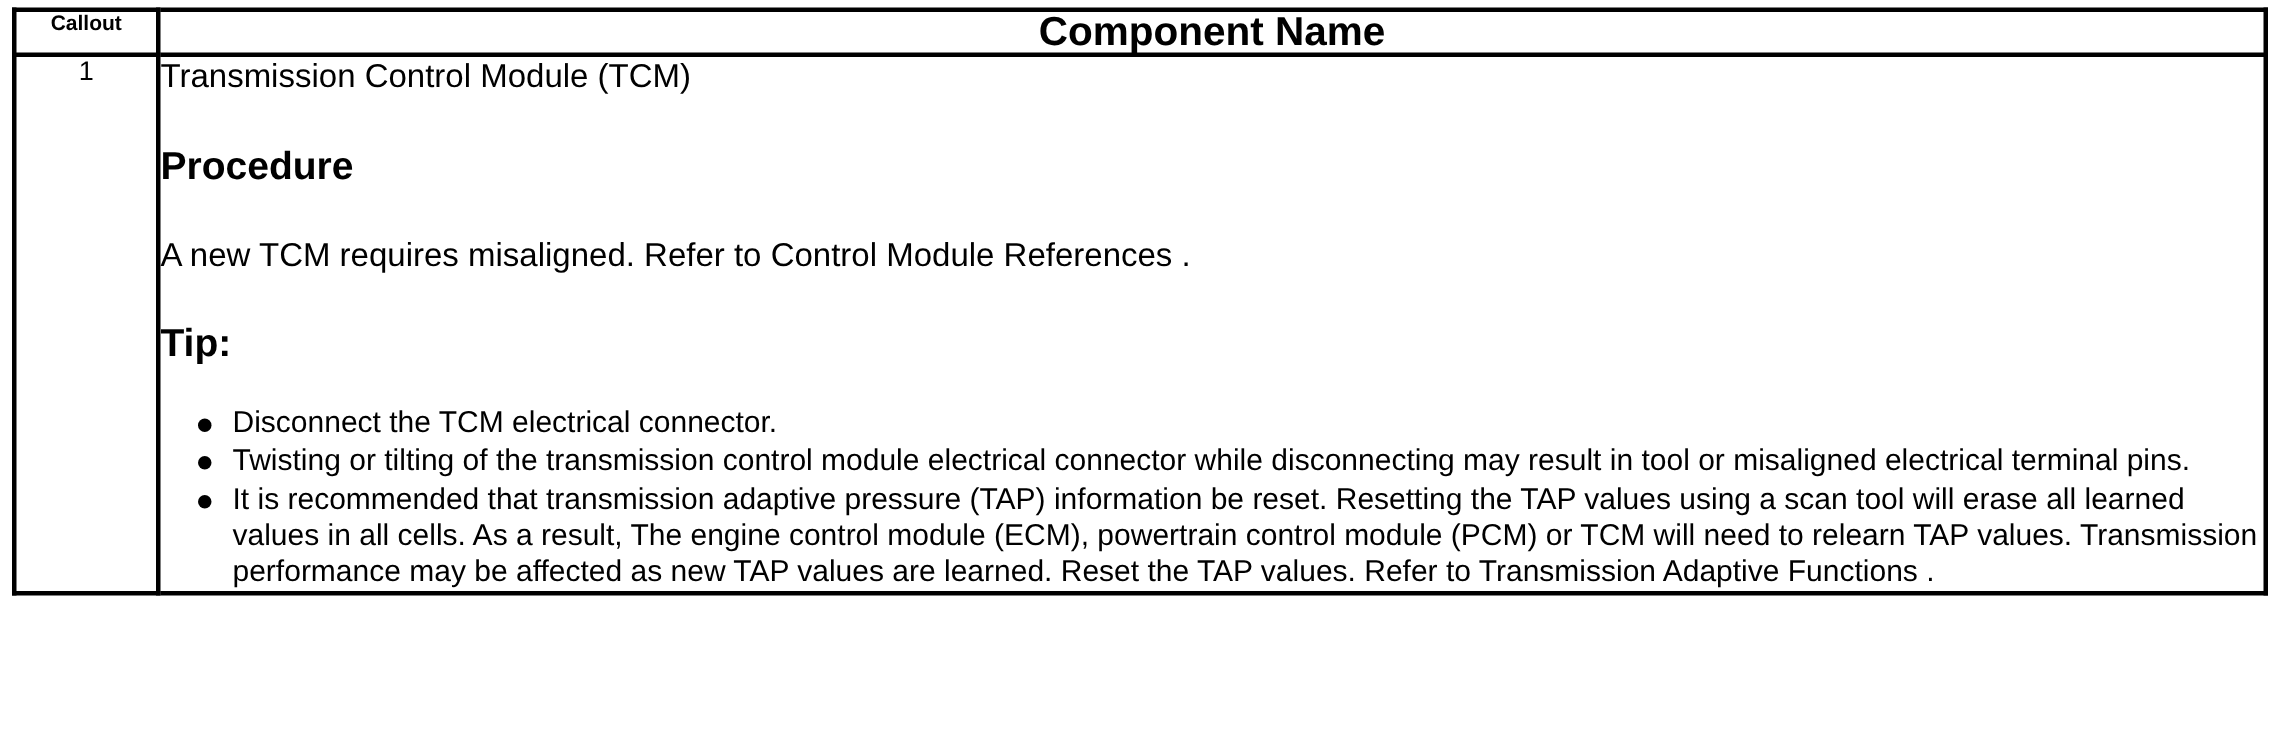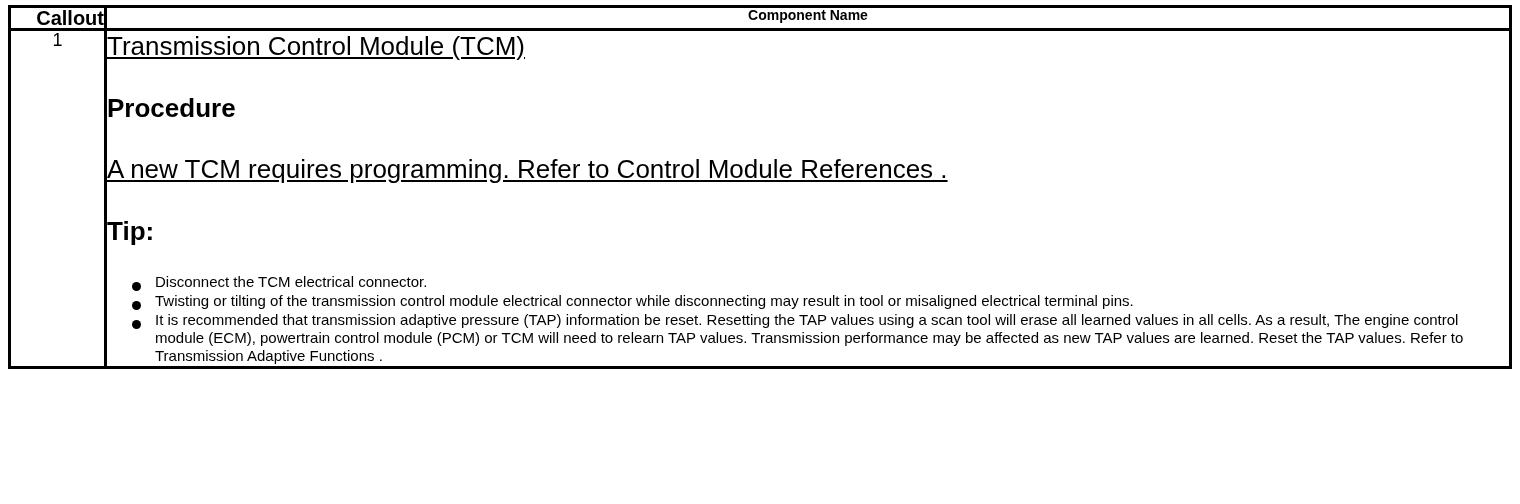--- a/index.html
+++ b/index.html
@@ -35,31 +35,31 @@
   table.comp-table col.col-name { width: auto; }
 
   table.comp-table th,
   table.comp-table td {
     border: 3px solid #000;
     padding: 0;
     vertical-align: top;
   }
 
   th.hdr-callout {
-    text-align: right;
-    font-size: 20px;
+    text-align: center;
+    font-size: 14px;
     font-weight: bold;
     line-height: 1.0;
     padding: 6px 0 7px 6px;
     white-space: nowrap;
   }
 
   th.hdr-name {
     text-align: center;
-    font-size: 14px;
+    font-size: 27px;
     font-weight: bold;
     line-height: 1.0;
     padding: 6px 0 7px 0;
   }
 
   td.cell-callout {
     vertical-align: middle;
     text-align: center;
     font-size: 18px;
     line-height: 1.0;
@@ -67,23 +67,22 @@
 
   td.cell-body {
     padding: 10px 10px 12px 8px;
     font-size: 20.5px;
     line-height: 1.18;
   }
 
   .para {
     margin: 0;
     padding: 0 12px 0 0;
-    font-size: 26px;
+    font-size: 22px;
     line-height: 1.2;
-    text-decoration: underline;
   }
 
   .spacer-lg { height: 31px; }
   .spacer-md { height: 30px; }
   .spacer-sm { height: 26px; }
 
   .heading {
     font-weight: bold;
     font-size: 26px;
     line-height: 1.2;
@@ -93,21 +92,21 @@
   ul.tip-list {
     list-style: none;
     margin: 0;
     padding: 0;
   }
 
   ul.tip-list > li {
     position: relative;
     padding-left: 48px;
     margin: 0 0 1px 0;
-    font-size: 15px;
+    font-size: 20px;
     line-height: 1.21;
   }
 
   ul.tip-list > li .bullet-dot {
     position: absolute;
     left: 25px;
     top: 9px;
     width: 9px;
     height: 9px;
     background: #000;
@@ -139,21 +138,21 @@
         <td class="cell-body">
 
           <div class="para">Transmission Control Module (TCM)</div>
 
           <div class="spacer-lg"></div>
 
           <div class="heading">Procedure</div>
 
           <div class="spacer-md"></div>
 
-          <div class="para">A new TCM requires programming. Refer to Control Module References .</div>
+          <div class="para">A new TCM requires misaligned. Refer to Control Module References .</div>
 
           <div class="spacer-md"></div>
 
           <div class="heading">Tip:</div>
 
           <div class="spacer-sm"></div>
 
           <ul class="tip-list">
             <li>
               <span class="bullet-dot"></span>

